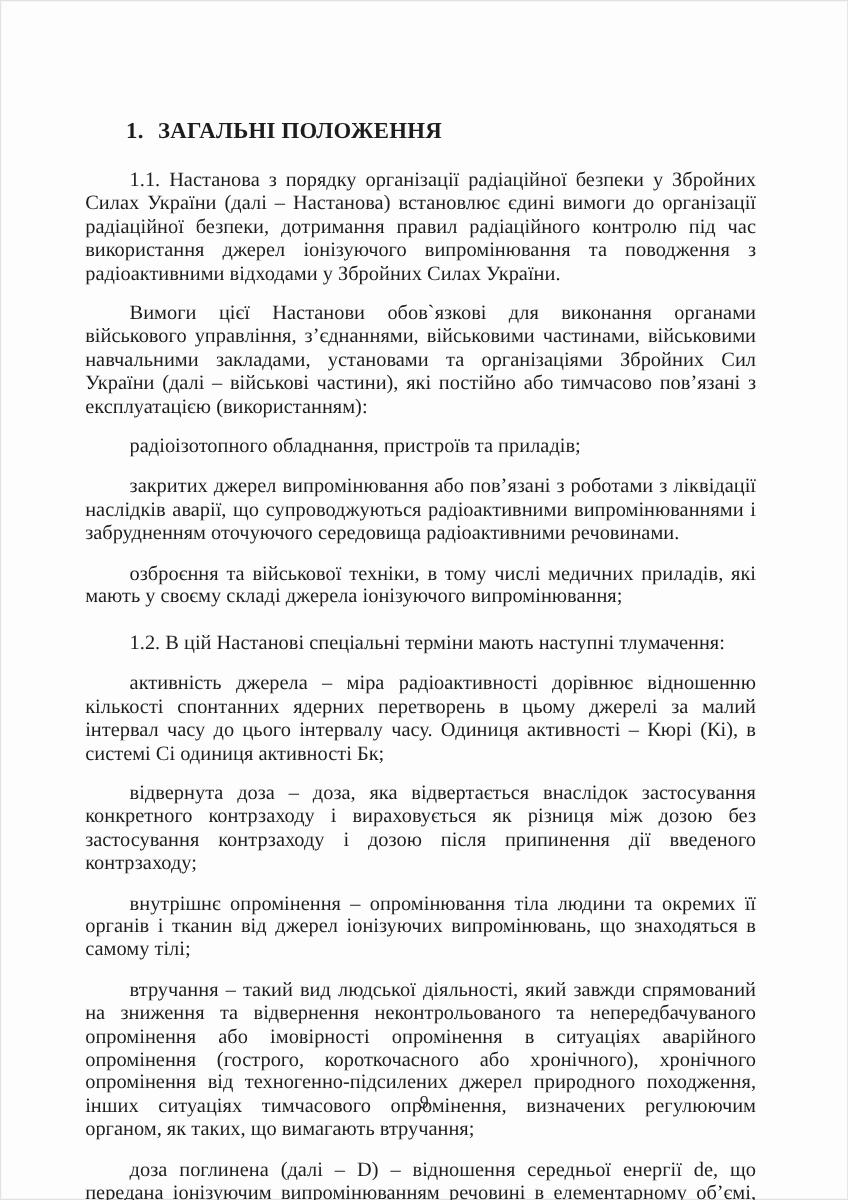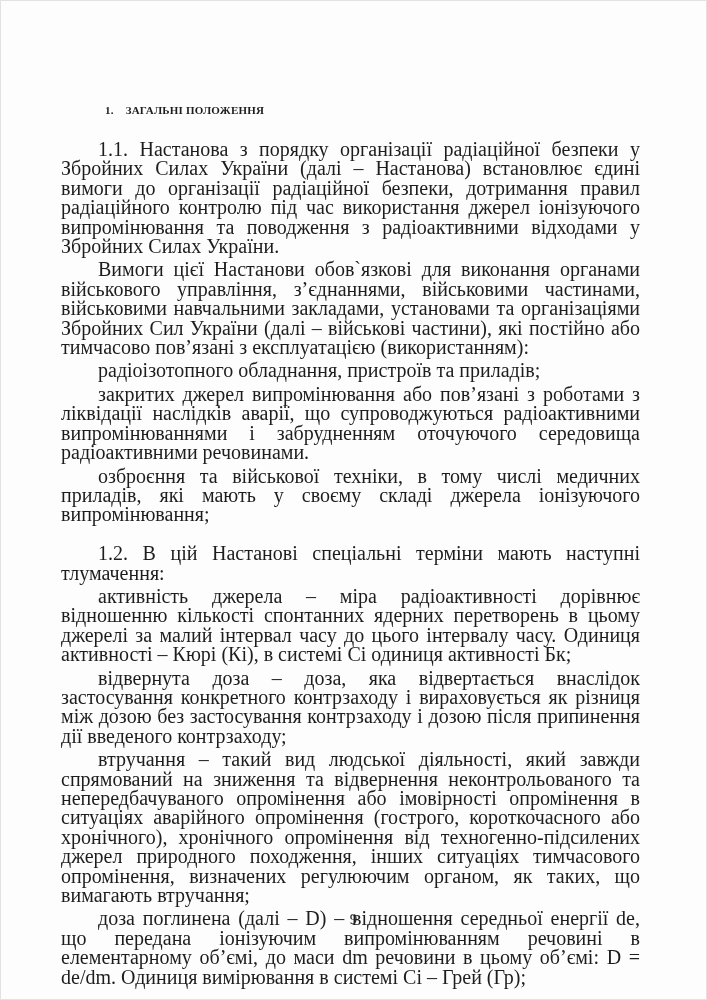--- a/index.html
+++ b/index.html
@@ -19,33 +19,33 @@
   }
   .content {
     position: absolute;
     left: 57px;
     top: 100px;
     width: 587px;
   }
   .heading {
     margin: 0 0 20px 0;
     padding-left: 48px;
-    font-size: 11px;
+    font-size: 19px;
     font-weight: bold;
     line-height: 20px;
     letter-spacing: 0.2px;
   }
   .heading .heading-title {
     margin-left: 12px;
   }
   .para {
-    margin: 4px;
+    margin: 14px;
     text-indent: 37px;
     text-align: justify;
-    font-size: 20px;
+    font-size: 17px;
     line-height: 19.4px;
   }
   .sec-gap {
     margin-top: 19.4px;
   }
   .page-number {
     position: absolute;
     left: 0;
     right: 0;
     top: 911px;
@@ -64,19 +64,20 @@
 
     <p class="para">1.1. Настанова з порядку організації радіаційної безпеки у Збройних Силах України (далі – Настанова) встановлює єдині вимоги до організації радіаційної безпеки, дотримання правил радіаційного контролю під час використання джерел іонізуючого випромінювання та поводження з радіоактивними відходами у Збройних Силах України.</p>
     <p class="para">Вимоги цієї Настанови обов`язкові для виконання органами військового управління, з’єднаннями, військовими частинами, військовими навчальними закладами, установами та організаціями Збройних Сил України (далі – військові частини), які постійно або тимчасово пов’язані з експлуатацією (використанням):</p>
     <p class="para">радіоізотопного обладнання, пристроїв та приладів;</p>
     <p class="para">закритих джерел випромінювання або пов’язані з роботами з ліквідації наслідків аварії, що супроводжуються радіоактивними випромінюваннями і забрудненням оточуючого середовища радіоактивними речовинами.</p>
     <p class="para">озброєння та військової техніки, в тому числі медичних приладів, які мають у своєму складі джерела іонізуючого випромінювання;</p>
 
     <p class="para sec-gap">1.2. В цій Настанові спеціальні терміни мають наступні тлумачення:</p>
     <p class="para">активність джерела – міра радіоактивності дорівнює відношенню кількості спонтанних ядерних перетворень в цьому джерелі за малий інтервал часу до цього інтервалу часу. Одиниця активності – Кюрі (Кі), в системі Сі одиниця активності Бк;</p>
     <p class="para">відвернута доза – доза, яка відвертається внаслідок застосування конкретного контрзаходу і вираховується як різниця між дозою без застосування контрзаходу і дозою після припинення дії введеного контрзаходу;</p>
+    <p class="para">внутрішнє опромінення – опромінювання тіла людини та окремих її органів і тканин від джерел іонізуючих випромінювань, що знаходяться в самому тілі;</p>
     <p class="para">втручання – такий вид людської діяльності, який завжди спрямований на зниження та відвернення неконтрольованого та непередбачуваного опромінення або імовірності опромінення в ситуаціях аварійного опромінення (гострого, короткочасного або хронічного), хронічного опромінення від техногенно-підсилених джерел природного походження, інших ситуаціях тимчасового опромінення, визначених регулюючим органом, як таких, що вимагають втручання;</p>
     <p class="para">доза поглинена (далі – D) – відношення середньої енергії de, що передана іонізуючим випромінюванням речовині в елементарному об’ємі, до маси dm речовини в цьому об’ємі: D = de/dm. Одиниця вимірювання в системі Сі – Грей (Гр);</p>
 
   </div>
 
   <div class="page-number">9</div>
 </div>
 
 </body></html>

